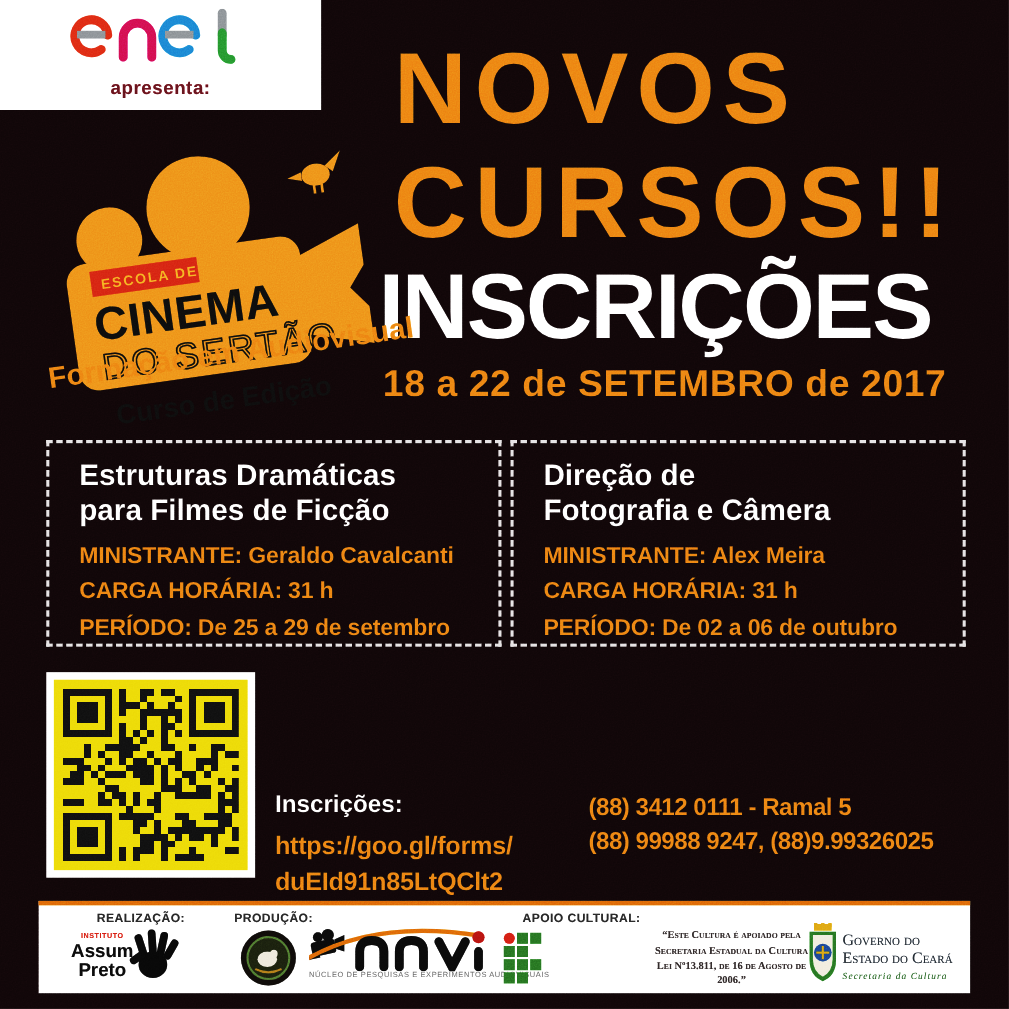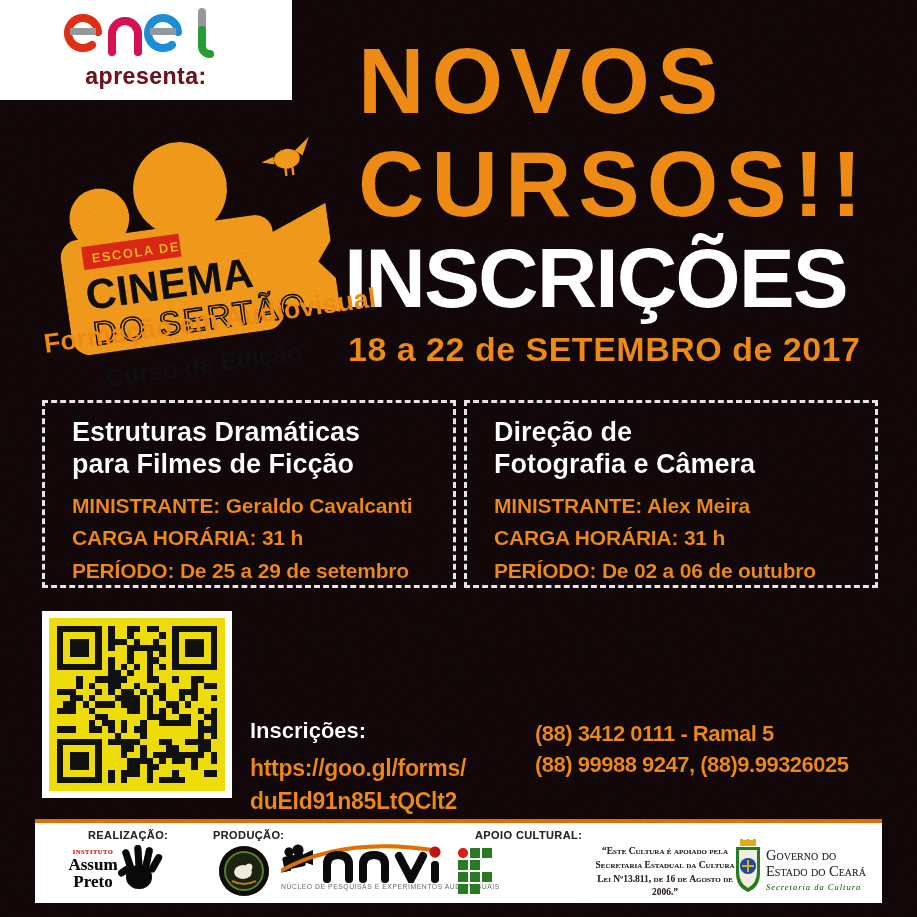--- a/index.html
+++ b/index.html
@@ -15,21 +15,21 @@
       radial-gradient(1100px 720px at 42% 50%, rgba(219,50,94,0.5), rgba(219,50,94,0) 74%),
       linear-gradient(180deg,#45101e 0%,#7c1c38 14%,#ab2449 30%,#ba2a4e 48%,#ae2744 62%,#92213４ 62%,#932236 76%,#761920 87%,#5e1412 100%);
   }
   .grain{position:absolute;left:0;top:0;mix-blend-mode:overlay;pointer-events:none;}
   .abs{position:absolute;}
   .y{color:#F2A71D;}
   .w{color:#ffffff;}
   
   .presenter-card{left:0;top:31;width:292px;height:100px;background:#fff;}
   .presents{position:absolute;left:0;right:0;bottom:10px;text-align:center;
-    font-size:23px;font-weight:800;color:#8E1F2D;letter-spacing:0.5px;}
+    font-size:17px;font-weight:800;color:#8E1F2D;letter-spacing:0.5px;}
   
   .hero-title{left:358px;top:30px;font-size:92px;line-height:1.12;font-weight:800;
     color:#F2A71D;letter-spacing:7px;white-space:nowrap;}
   .hero-sub{left:344px;top:230px;font-size:84px;font-weight:800;color:#fff;letter-spacing:-2px;white-space:nowrap;}
   .hero-date{left:348px;top:330px;font-size:34px;font-weight:800;color:#F2A71D;letter-spacing:0.5px;white-space:nowrap;}
   
   .school-logo{left:36px;top:134px;width:310px;height:218px;transform:rotate(-8deg);transform-origin:45% 45%;}
   .program{left:44px;top:329px;font-size:27px;font-weight:800;color:#F2A71D;
     transform:rotate(-8deg);transform-origin:0 50%;white-space:nowrap;}
   .course-ed{left:106px;top:364px;font-size:25px;font-weight:800;color:#161616;
@@ -365,21 +365,21 @@
     <div class="col-val">duEId91n85LtQClt2</div>
   </div>
   <div class="abs col-info">
     <div class="col-val">(88) 3412 0111 - Ramal 5</div>
     <div class="col-val">(88) 99988 9247, (88)9.99326025</div>
   </div>
 
   <div class="abs footer-bar">
 
     <div class="f-label" style="left:22px;padding-left:31px;">REALIZAÇÃO:</div>
-    <div style="position:absolute;left:0;top:0;width:150px;height:80px;font-family:Liberation Serif, serif;">
+    <div style="position:absolute;left:0;top:0;width:150px;height:80px;">
       <div class="assum-txt">
         <div class="assum-inst">INSTITUTO</div>
         <div class="assum-name">Assum</div>
         <div class="assum-name">Preto</div>
       </div>
       <svg width="52" height="52" viewBox="0 0 52 52" style="position:absolute;left:80px;top:20px;">
         <g fill="#0d0d0d">
           <ellipse cx="24" cy="34" rx="13" ry="12"></ellipse>
           <rect x="20" y="2" width="7" height="26" rx="3.5" transform="rotate(-4 23 15)"></rect>
           <rect x="29" y="4" width="7" height="24" rx="3.5" transform="rotate(12 32 16)"></rect>

